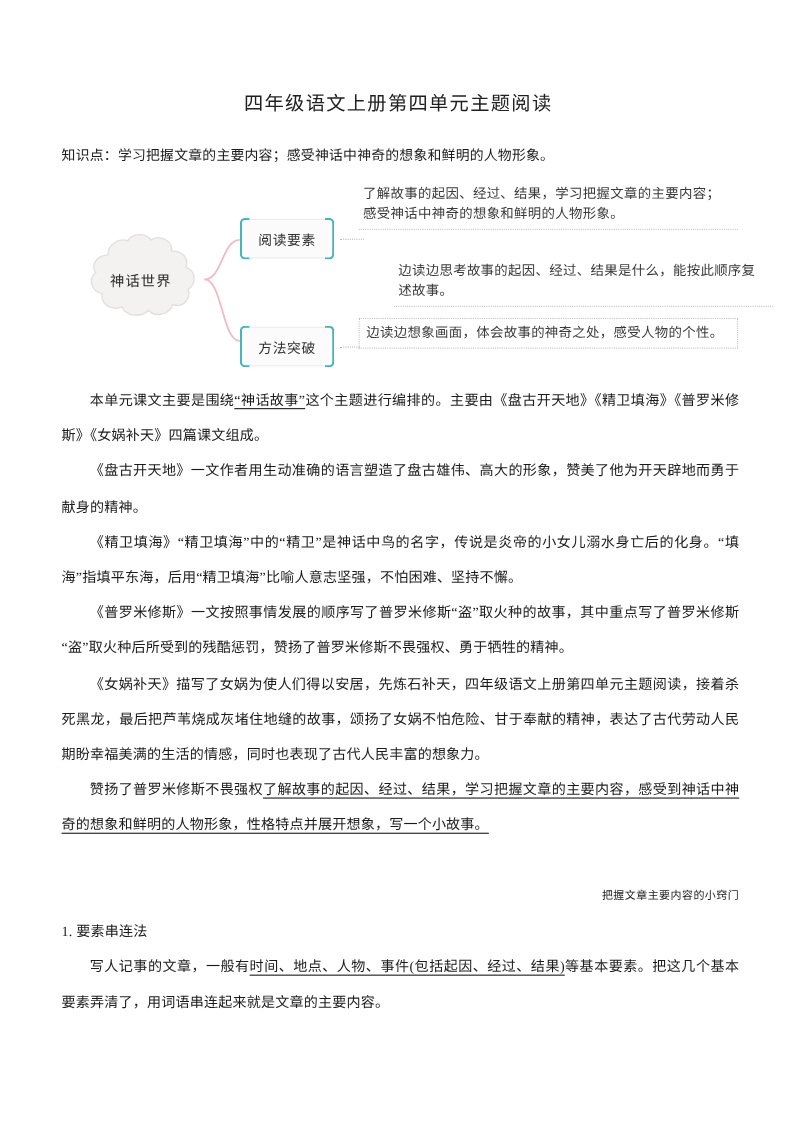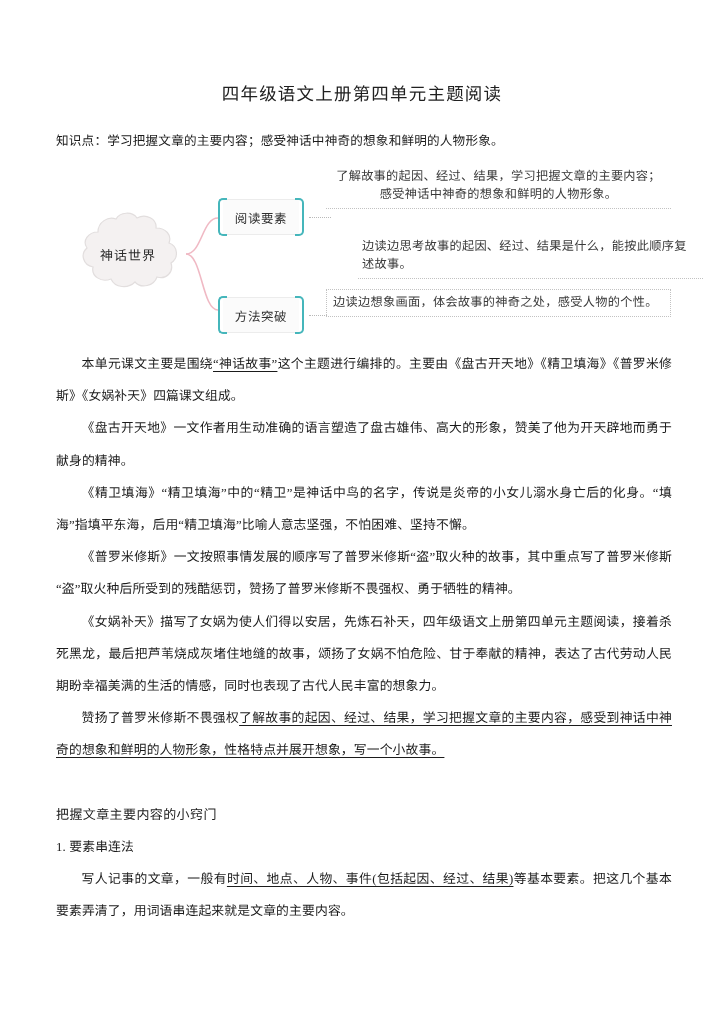--- a/index.html
+++ b/index.html
@@ -139,21 +139,20 @@
     font-size: 12.2px;
     line-height: 18px;
     color: #3a3a3a;
     letter-spacing: 0.3px;
     box-sizing: border-box;
   }
   #desc-1 {
     left: 270px; top: 8px; width: 345px;
     padding: 1px 4px 5px 4px;
     border-bottom: 1px dotted #c2c2c2;
-    text-align: center;
   }
   #desc-2 {
     left: 270px; top: 78px; width: 345px;
     padding: 1px 4px 5px 4px;
     border-bottom: 1px dotted #c2c2c2;
     margin-left: 32px;
   }
   #desc-3 {
     left: 270px; top: 131px; width: 345px;
     padding: 3px 4px 5px 6px;
@@ -175,22 +174,22 @@
     text-align: justify;
     text-justify: inter-ideograph;
     letter-spacing: 0.15px;
     color: #1b1b1b;
   }
   p.para.noindent { text-indent: 0; }
   .u { text-decoration: underline; text-underline-offset: 3px; }
 
   .center-heading {
     margin: 0;
-    text-align: left;
-    font-size: 13px;
+    text-align: right;
+    font-size: 10px;
     line-height: 32.2px;
     text-indent: 0;
     letter-spacing: 0.4px;
     color: #1b1b1b;
   }
   .spacer-line { height: 32px; }
 </style>
 </head>
 <body>
 

